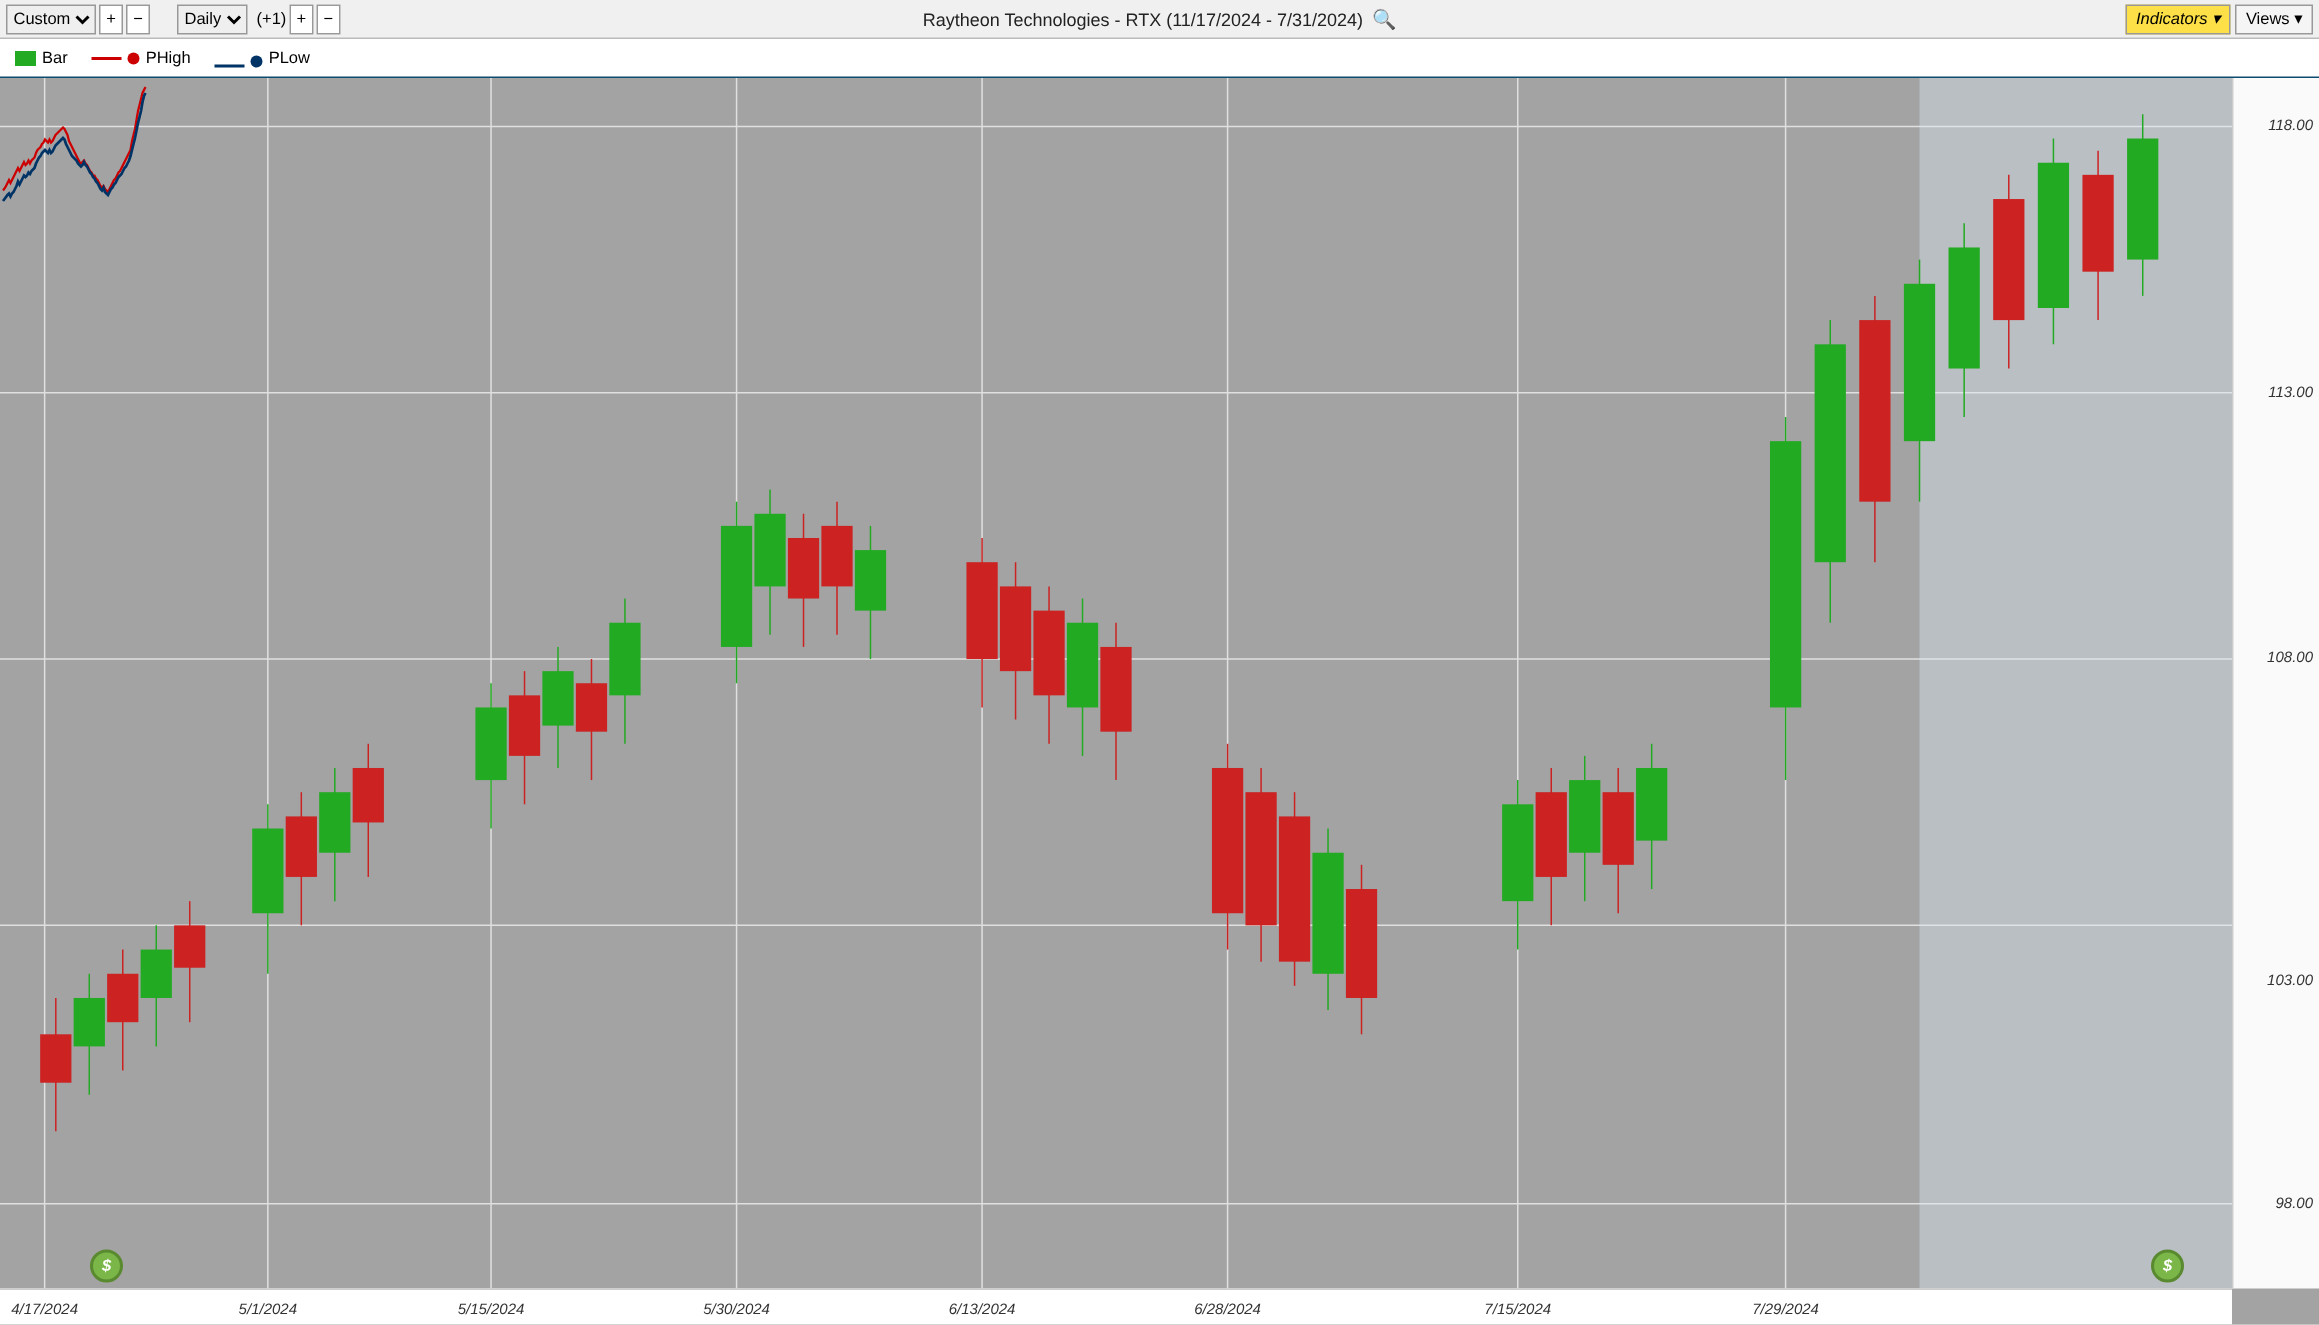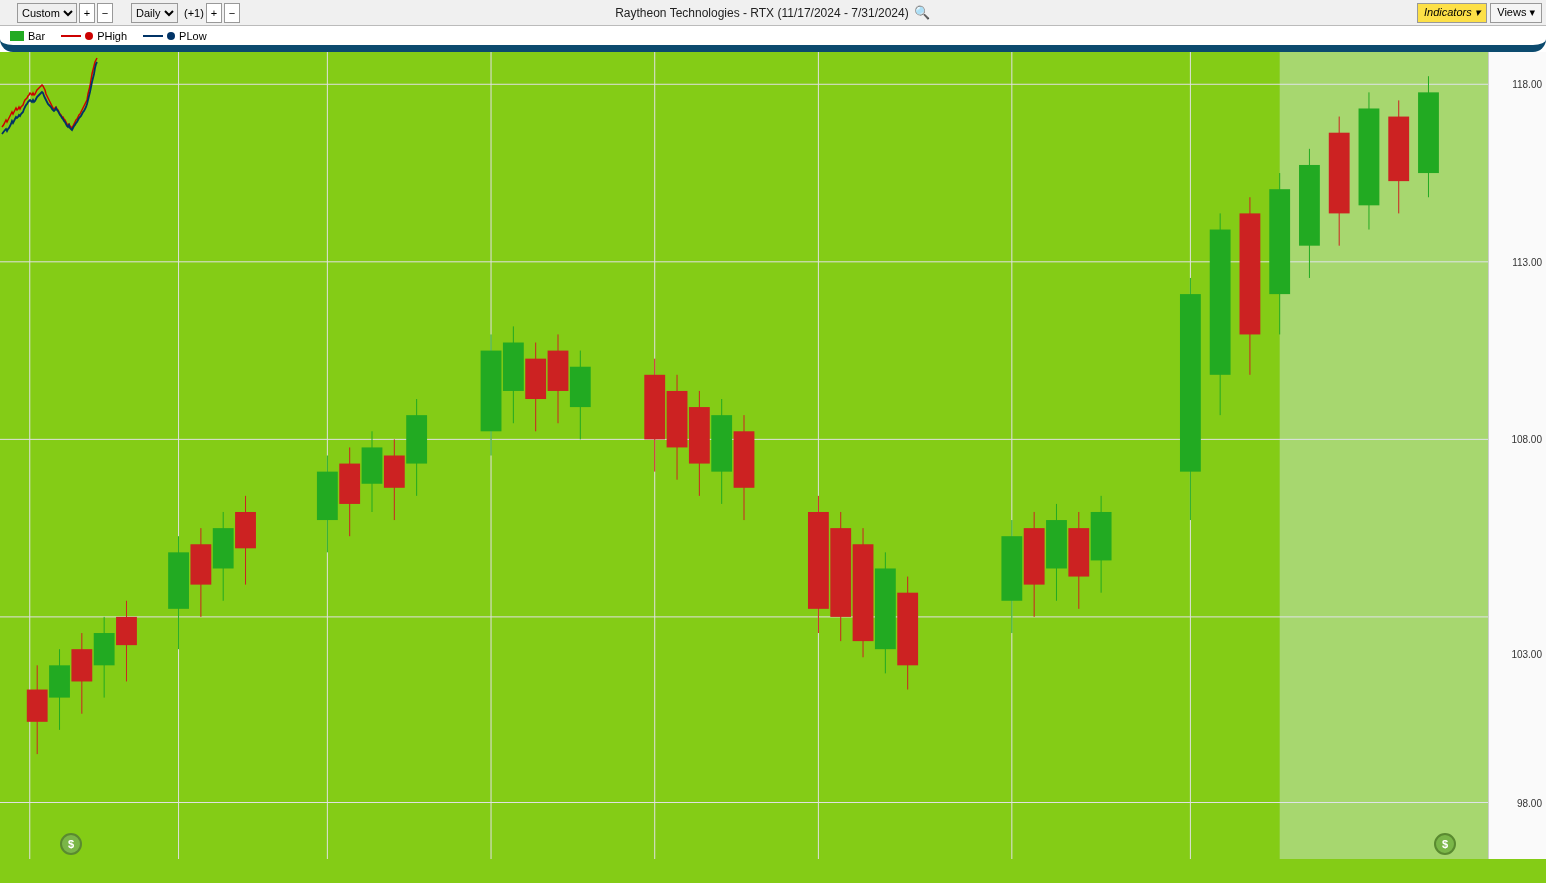--- a/index.html
+++ b/index.html
@@ -19,21 +19,21 @@
       position: absolute;
       right: 4px;
       font-size: 10px;
       color: #333;
       transform: translateY(-50%);
     }
   </style>
 </head>
 <body>
 
-<div style="position:relative; height:26px; background:#f0f0f0; border-bottom:1px solid #bbb; display:flex; align-items:center; gap:2px; padding:0 17px;">
+<div style="position:relative; height:26px; background:#f0f0f0; border-bottom:1px solid #bbb; display:flex; align-items:center; gap:2px; padding:0 4px;">
   <select style="height:20px;font-size:11px;border:1px solid #999;">
     <option>Custom</option>
   </select>
   <button class="toolbar-btn" style="height:20px;width:16px;font-size:11px;border:1px solid #999;background:#fff;cursor:pointer;">+</button>
   <button class="toolbar-btn" style="height:20px;width:16px;font-size:11px;border:1px solid #999;background:#fff;cursor:pointer;">−</button>
 
   <select style="height:20px;font-size:11px;border:1px solid #999;margin-left:16px;">
     <option>Daily</option>
   </select>
 
@@ -49,38 +49,38 @@
   <div style="position:absolute;right:4px;display:flex;gap:3px;align-items:center;">
     <button style="height:20px;font-size:11px;border:1px solid #999;background:#fde047;cursor:pointer;padding:0 6px;font-style:italic;">
       <span>Indicators</span> ▾
     </button>
     <button style="height:20px;font-size:11px;border:1px solid #999;background:#f5f5f5;cursor:pointer;padding:0 6px;">
       <span>Views</span> ▾
     </button>
   </div>
 </div>
 
-<div style="height:26px;display:flex;align-items:center;padding:0 10px;gap:16px;border-bottom:7px solid #0c4a6e;background:#fff;border-radius:13px;">
+<div style="height:26px;display:flex;align-items:center;padding:0 10px;gap:16px;border-bottom:1px solid #0c4a6e;background:#fff;">
   <div style="display:flex;align-items:center;gap:4px;">
     <div style="width:14px;height:10px;background:#22aa22;"></div>
     <span style="font-size:11px;">Bar</span>
   </div>
   <div style="display:flex;align-items:center;gap:4px;">
     <div style="width:20px;height:2px;background:#cc0000;"></div>
     <div style="width:8px;height:8px;border-radius:50%;background:#cc0000;"></div>
     <span style="font-size:11px;">PHigh</span>
   </div>
-  <div style="display:flex;align-items:center;gap:4px;">
+  <div style="display:flex;align-items:flex-end;gap:4px;">
     <div style="width:20px;height:2px;background:#003366;"></div>
     <div style="width:8px;height:8px;border-radius:50%;background:#003366;"></div>
     <span style="font-size:11px;">PLow</span>
   </div>
 </div>
 
-<div style="position:relative;width:1546px;height:831px;background:#84cc16;">
+<div style="position:relative;width:1546px;height:831px;background:#a3a3a3;font-style:italic;">
 
   <div style="position:absolute;right:0;top:0;width:58px;bottom:24px;background:#fafafa;border-left:1px solid #ccc;">
     <span class="y-label" style="position:absolute;right:4px;font-size:10px;color:#333;top:4%;transform:translateY(-50%);">118.00</span>
     <span class="y-label" style="position:absolute;right:4px;font-size:10px;color:#333;top:26%;transform:translateY(-50%);">113.00</span>
     <span class="y-label" style="position:absolute;right:4px;font-size:10px;color:#333;top:48%;transform:translateY(-50%);">108.00</span>
     <span class="y-label" style="position:absolute;right:4px;font-size:10px;color:#333;top:70%;transform:translateY(-50%);margin-top:37px;">103.00</span>
     <span class="y-label" style="position:absolute;right:4px;font-size:10px;color:#333;top:93%;transform:translateY(-50%);">98.00</span>
   </div>
 
   <svg style="position:absolute;left:0;top:0;right:58px;bottom:24px;width:calc(100% - 58px);height:calc(100% - 24px);">
@@ -426,14 +426,24 @@
 
     <line x1="96%" y1="3%" x2="96%" y2="18%" stroke="#22aa22" stroke-width="1"></line>
     <rect x="95.3%" y="5%" width="1.4%" height="10%" fill="#22aa22"></rect>
 
   </svg>
 
   <div style="position:absolute;left:60px;bottom:28px;width:22px;height:22px;border-radius:50%;background:#7ab648;border:2px solid #5a8a30;display:flex;align-items:center;justify-content:center;font-size:11px;color:#fff;font-weight:bold;cursor:pointer;">$</div>
 
   <div style="position:absolute;right:90px;bottom:28px;width:22px;height:22px;border-radius:50%;background:#7ab648;border:2px solid #5a8a30;display:flex;align-items:center;justify-content:center;font-size:11px;color:#fff;font-weight:bold;cursor:pointer;">$</div>
 
+  <div style="position:absolute;bottom:0;left:0;right:58px;height:24px;border-top:1px solid #ccc;background:#fff;">
+    <span style="position:absolute;left:2%;transform:translateX(-50%);bottom:4px;font-size:10px;color:#333;">4/17/2024</span>
+    <span style="position:absolute;left:12%;transform:translateX(-50%);bottom:4px;font-size:10px;color:#333;">5/1/2024</span>
+    <span style="position:absolute;left:22%;transform:translateX(-50%);bottom:4px;font-size:10px;color:#333;">5/15/2024</span>
+    <span style="position:absolute;left:33%;transform:translateX(-50%);bottom:4px;font-size:10px;color:#333;">5/30/2024</span>
+    <span style="position:absolute;left:44%;transform:translateX(-50%);bottom:4px;font-size:10px;color:#333;">6/13/2024</span>
+    <span style="position:absolute;left:55%;transform:translateX(-50%);bottom:4px;font-size:10px;color:#333;">6/28/2024</span>
+    <span style="position:absolute;left:68%;transform:translateX(-50%);bottom:4px;font-size:10px;color:#333;">7/15/2024</span>
+    <span style="position:absolute;left:80%;transform:translateX(-50%);bottom:4px;font-size:10px;color:#333;">7/29/2024</span>
+  </div>
 
 </div>
 
 </body></html>

